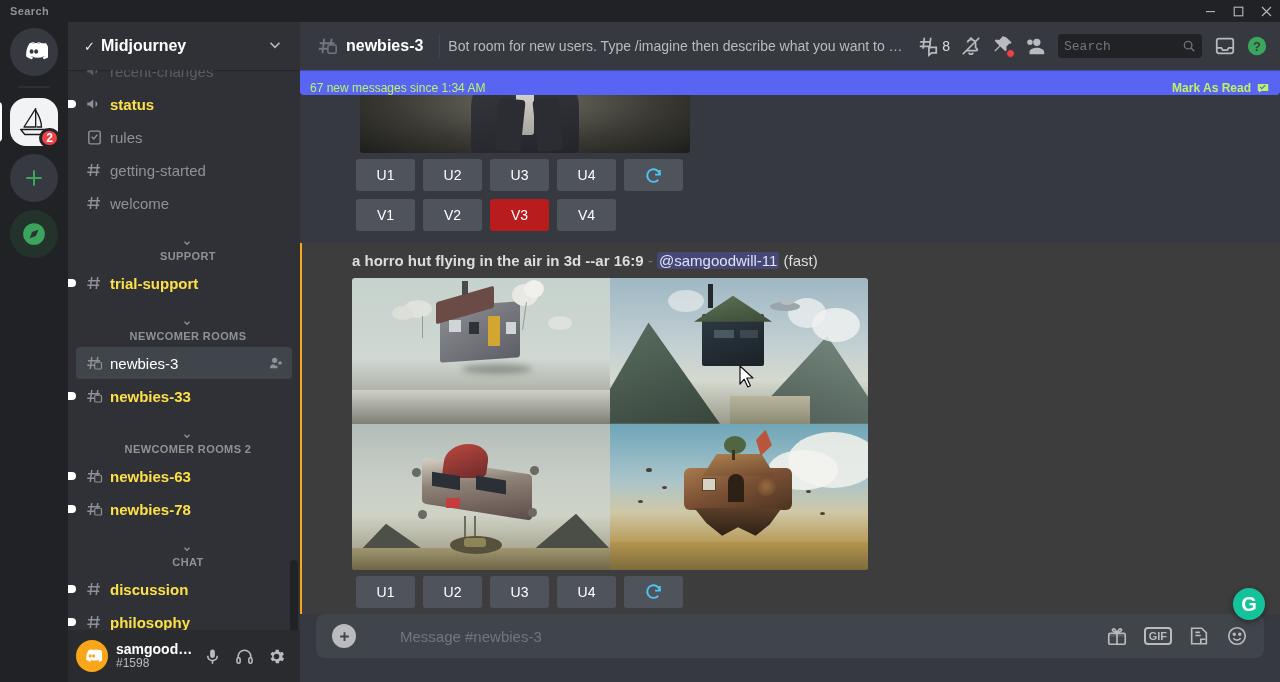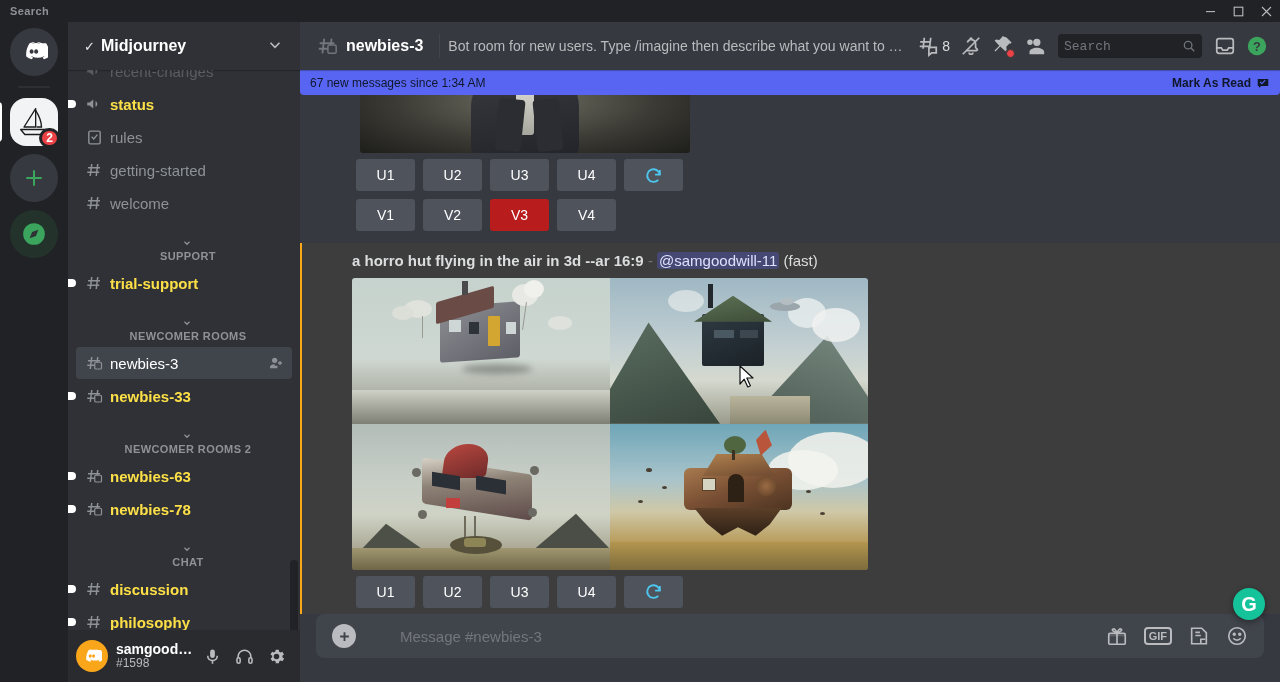--- a/index.html
+++ b/index.html
@@ -148,22 +148,22 @@
   }
   .searchbox {
     width: 144px; height: 24px; background: #202225; border-radius: 4px;
     display: flex; align-items: center; padding: 0 6px; margin: 0 6px; cursor: text; font-family: Liberation Mono, monospace;
   }
   .search-ph { color: #72767d; font-size: 13px; flex: 1; }
 
   
   .notice {
     position: absolute; left: 0; right: 0; top: 48px; height: 25px; z-index: 15;
-    background: #5865f2; display: flex; align-items: center;
-    padding: 0 10px; color: #0f172a; font-size: 12px; font-weight: 500;
+    background: #5865f2; display: flex; align-items: flex-end;
+    padding: 0 10px; color: #bef264; font-size: 12px; font-weight: 500;
     border-radius: 0 0 4px 4px; cursor: pointer;
   }
   .notice-right { margin-left: auto; display: flex; align-items: center; gap: 5px; font-size: 12px; font-weight: 600; }
 
   
   .messages { flex: 1; overflow: hidden; position: relative; padding-bottom: 4px; }
   .msg-group { padding: 0 16px 0 52px; position: relative; }
   .msg-group.highlighted { border-left: 2px solid #faa81a; padding-left: 50px; background: rgba(250,168,26,0.04); }
   .msg-text {
     color: #dcddde; font-size: 15px; font-weight: bold; line-height: 1.375;

